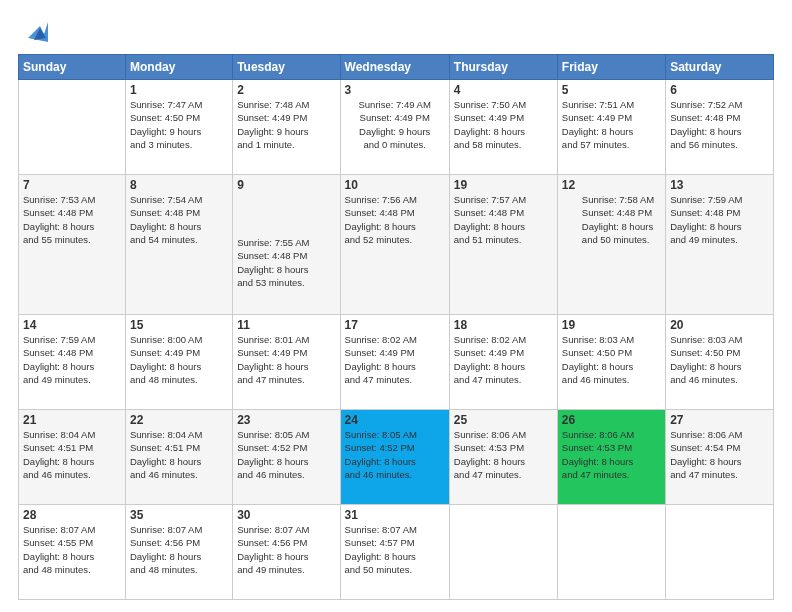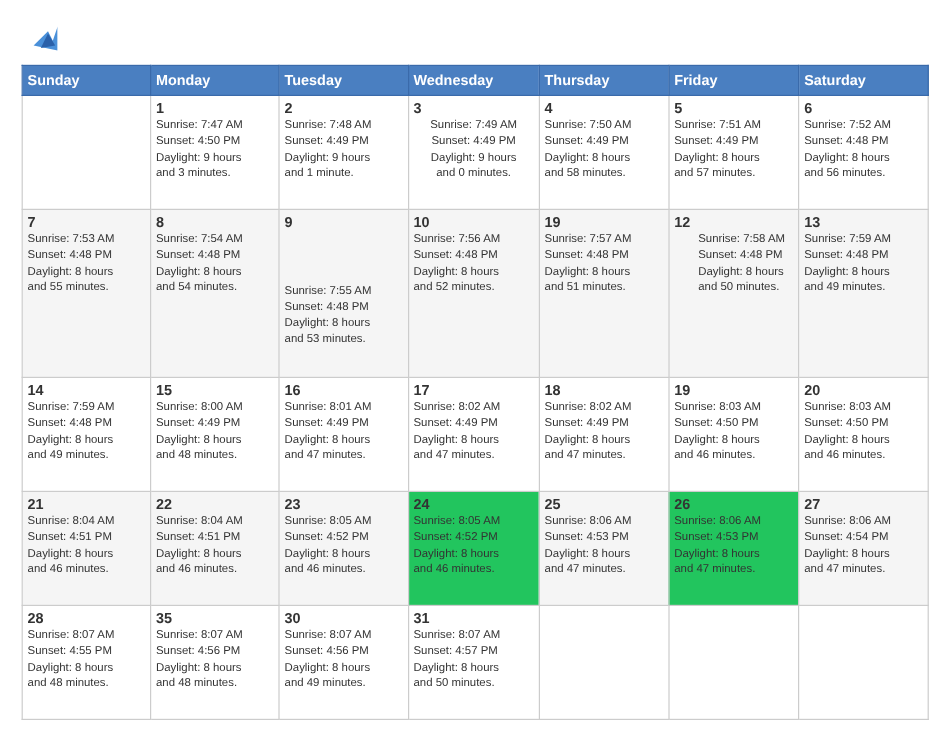--- a/index.html
+++ b/index.html
@@ -247,21 +247,21 @@
 and 49 minutes.</div>
           </td>
           <td>
             <span class="day-number">15</span>
             <div class="day-info" style="white-space: pre-line;">Sunrise: 8:00 AM
 Sunset: 4:49 PM
 Daylight: 8 hours
 and 48 minutes.</div>
           </td>
           <td>
-            <span class="day-number">16</span>
+            <span class="day-number">11</span>
             <div class="day-info" style="white-space: pre-line;">Sunrise: 8:01 AM
 Sunset: 4:49 PM
 Daylight: 8 hours
 and 47 minutes.</div>
           </td>
           <td>
             <span class="day-number">17</span>
             <div class="day-info" style="white-space: pre-line;">Sunrise: 8:02 AM
 Sunset: 4:49 PM
 Daylight: 8 hours
@@ -304,21 +304,21 @@
 Daylight: 8 hours
 and 46 minutes.</div>
           </td>
           <td style="background: rgb(245, 245, 245);">
             <span class="day-number">23</span>
             <div class="day-info" style="white-space: pre-line;">Sunrise: 8:05 AM
 Sunset: 4:52 PM
 Daylight: 8 hours
 and 46 minutes.</div>
           </td>
-          <td style="background: #22c55e;">
+          <td style="background: #0ea5e9;">
             <span class="day-number">24</span>
             <div class="day-info" style="white-space: pre-line;">Sunrise: 8:05 AM
 Sunset: 4:52 PM
 Daylight: 8 hours
 and 46 minutes.</div>
           </td>
           <td style="background: rgb(245, 245, 245);">
             <span class="day-number">25</span>
             <div class="day-info" style="white-space: pre-line;">Sunrise: 8:06 AM
 Sunset: 4:53 PM

